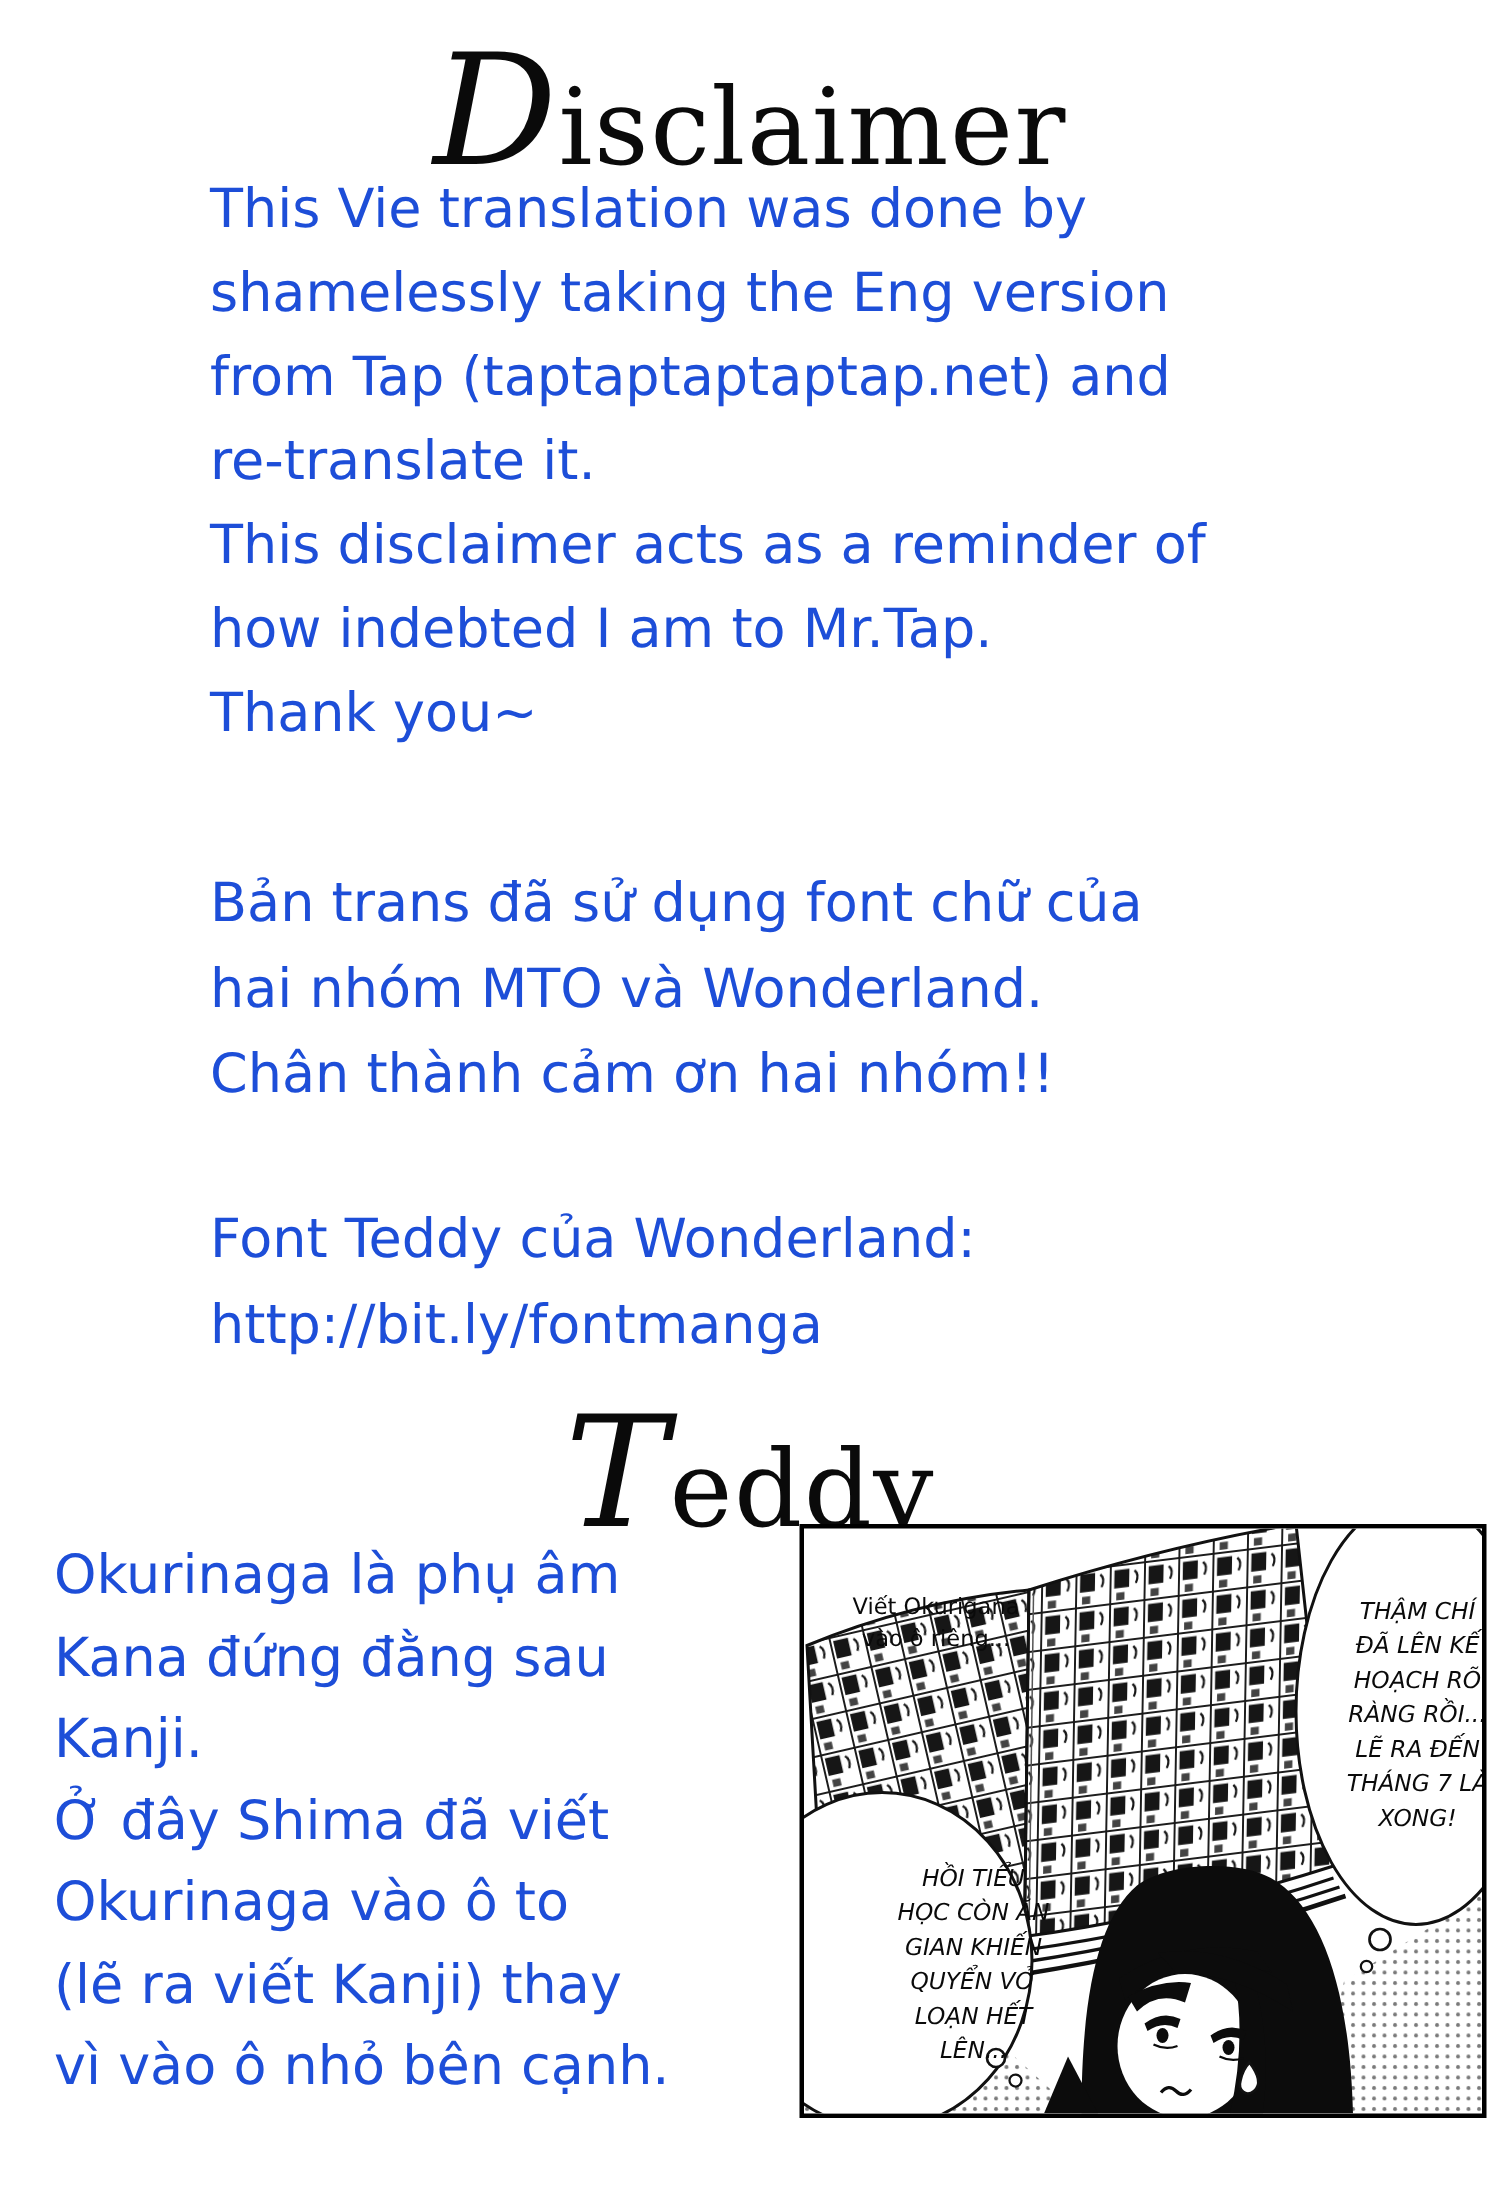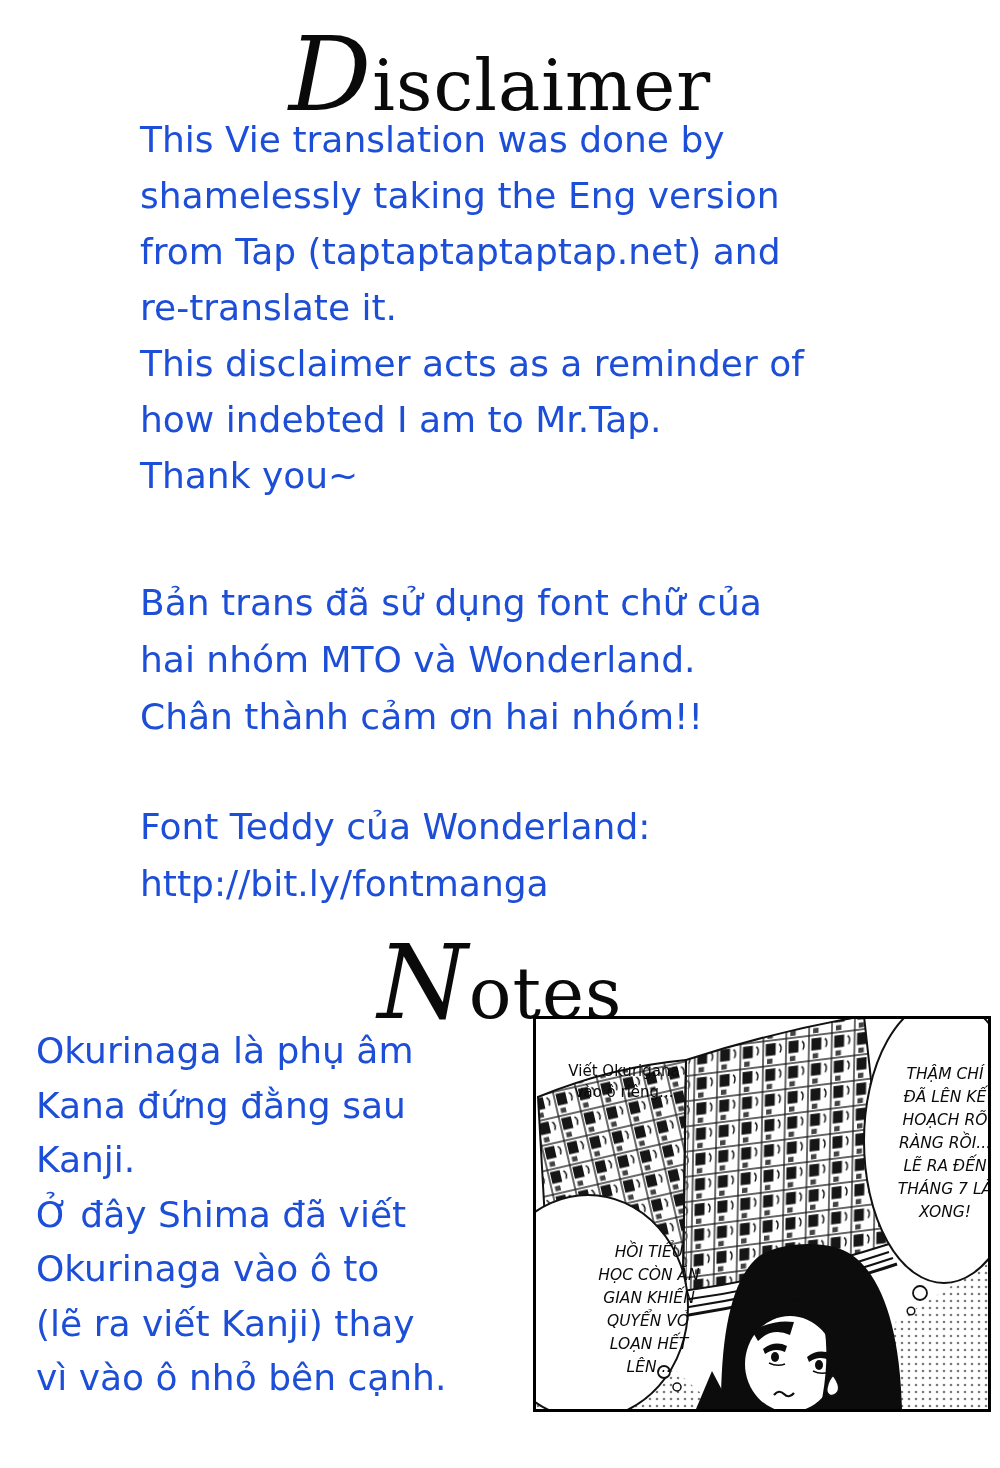--- a/index.html
+++ b/index.html
@@ -59,21 +59,21 @@
 how indebted I am to Mr.Tap.
 Thank you~</div>
 
   <div id="credit-body" class="hand">Bản trans đã sử dụng font chữ của
 hai nhóm MTO và Wonderland.
 Chân thành cảm ơn hai nhóm!!</div>
 
   <div id="teddy-body" class="hand">Font Teddy của Wonderland:
 http://bit.ly/fontmanga</div>
 
-  <div id="notes-title" class="fancy-title">Notes</div>
+  <div id="notes-title" class="fancy-title">Teddy</div>
 
   <div id="notes-body" class="hand">Okurinaga là phụ âm
 Kana đứng đằng sau
 Kanji.
 Ở đây Shima đã viết
 Okurinaga vào ô to
 (lẽ ra viết Kanji) thay
 vì vào ô nhỏ bên cạnh.</div>
 
   <div id="manga-panel">

